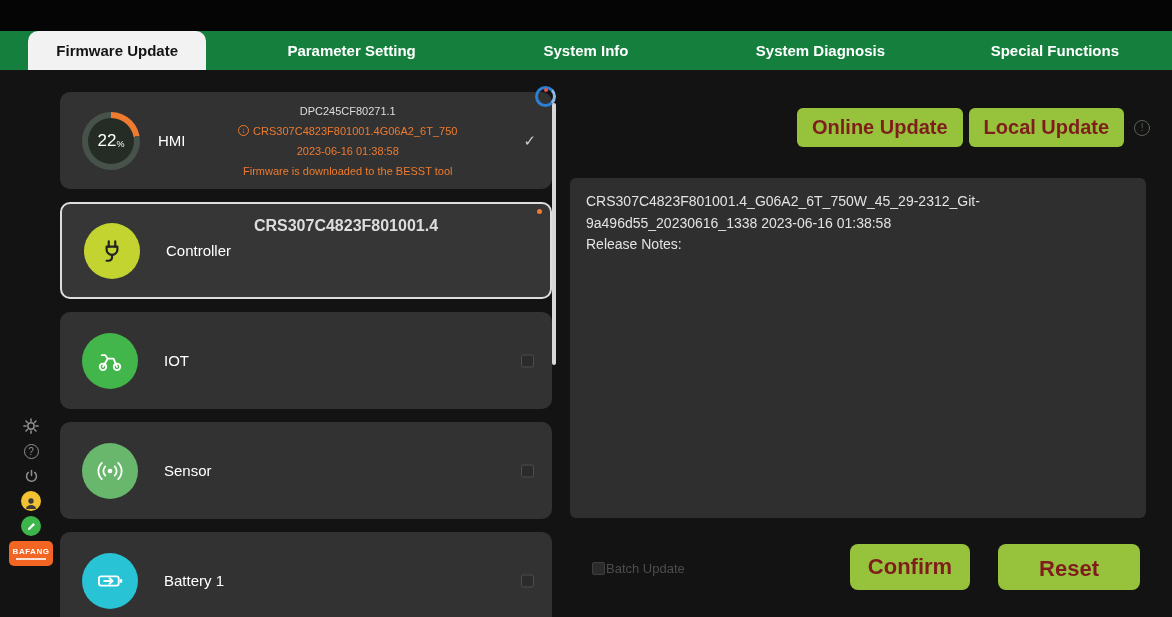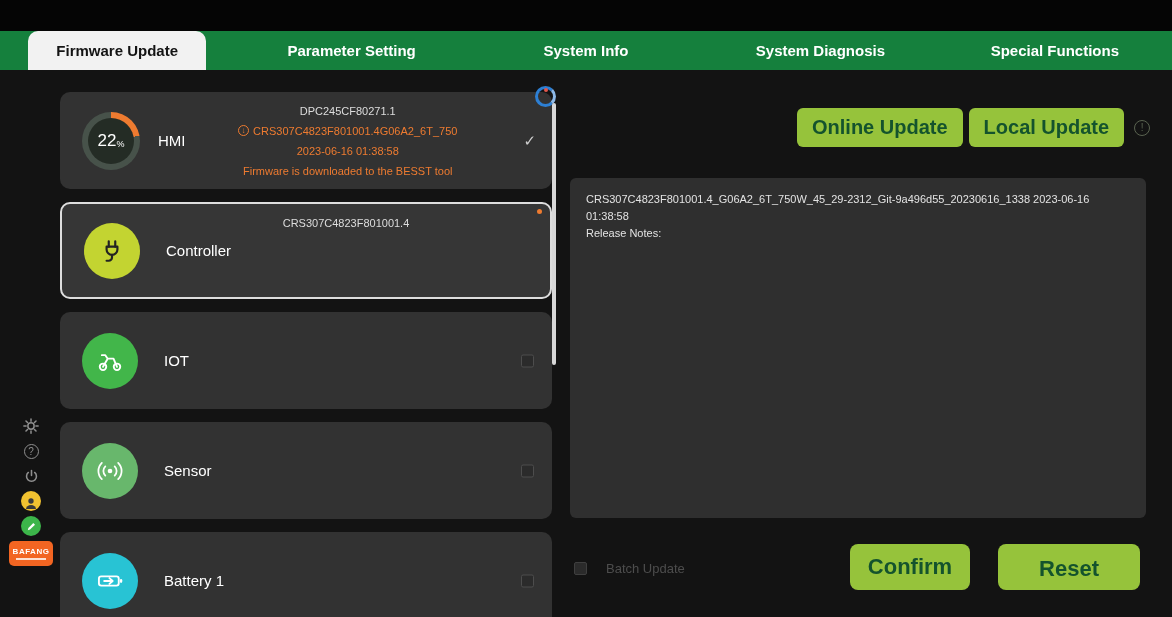--- a/index.html
+++ b/index.html
@@ -26,21 +26,21 @@
   
   .device-list { position:absolute; left:60px; top:92px; width:492px; display:flex; flex-direction:column; gap:13px; }
   .card { position:relative; height:97px; background:#323232; border-radius:10px; display:flex; align-items:center; padding:0 22px; cursor:pointer; }
   .card.selected { border:2px solid #dedede; background:#363636; }
   .icon-circle { width:56px; height:56px; border-radius:50%; display:flex; align-items:center; justify-content:center; flex:0 0 56px; }
   .circle-controller { background:#c3d431; }
   .circle-iot { background:#42b64a; }
   .circle-sensor { background:#68b76c; }
   .circle-battery { background:#28c3d4; }
   .device-name { color:#ffffff; font-size:15px; margin-left:26px; white-space:nowrap; }
-  .card-version { position:absolute; top:13px; left:120px; right:40px; text-align:center; color:#dddddd; font-size:11px; }
+  .card-version { position:absolute; top:13px; left:120px; right:40px; text-align:center; color:#dddddd; font-size:16px;font-weight:bold; }
   .checkbox { width:13px; height:13px; border:1px solid #4d4d4d; border-radius:2px; background:#2b2b2b; cursor:pointer; }
   .card .checkbox { position:absolute; right:18px; top:50%; transform:translateY(-50%); }
   .corner-dot { position:absolute; top:5px; right:8px; width:5px; height:5px; border-radius:50%; background:var(--orange,#ee7b30); }
 
   
   .ring { width:58px; height:58px; border-radius:50%; display:flex; align-items:center; justify-content:center; flex:0 0 58px;
           background:conic-gradient(var(--orange,#ee7b30) 0 22%, #47524a 22% 100%); }
   .ring-inner { width:46px; height:46px; border-radius:50%; background:#242c25; display:flex; align-items:center; justify-content:center; }
   .pct { color:#ffffff; font-size:17px; }
   .pct-unit { color:#ffffff; font-size:9px; margin-top:6px; }
@@ -51,26 +51,26 @@
   .dl-icon { display:inline-flex; align-items:center; justify-content:center; width:11px; height:11px; border:1px solid var(--orange,#ee7b30); border-radius:50%; font-size:8px; line-height:1; }
   .check-mark { position:absolute; right:16px; top:50%; transform:translateY(-50%); color:#cfcfcf; font-size:15px; cursor:pointer; }
 
   
   .scroll-thumb { position:absolute; left:552px; top:103px; width:4px; height:262px; background:#d8d8d8; border-radius:2px; cursor:pointer; }
   .spinner { position:absolute; left:535px; top:86px; width:21px; height:21px; border-radius:50%; border:3px solid #2d7fd3; border-right-color:#8db9e8; }
   .spinner-dot { position:absolute; left:50%; top:-1px; transform:translateX(-50%); width:4px; height:4px; border-radius:50%; background:#e2574c; }
 
   
   .update-buttons { position:absolute; top:108px; left:797px; display:flex; gap:6px; align-items:center; }
-  .btn { background:var(--green,#96c33b); color:#14532d; border:none; border-radius:6px; font-size:20px; font-weight:600; padding:8px 15px; font-family:inherit; cursor:pointer; white-space:nowrap; }
+  .btn { background:var(--green,#96c33b); color:#7f1d1d; border:none; border-radius:6px; font-size:20px; font-weight:600; padding:8px 15px; font-family:inherit; cursor:pointer; white-space:nowrap; }
   .info-icon { width:16px; height:16px; border-radius:50%; border:1.5px solid #5a6350; color:#5a6350; font-size:10px; display:flex; align-items:center; justify-content:center; margin-left:4px; cursor:pointer; }
 
-  .release-panel { position:absolute; left:570px; top:178px; width:576px; height:340px; background:#2f2f2f; border-radius:6px; padding:13px 16px; color:#e3e3e3; font-size:11px; line-height:1.55; }
-
-  .batch { position:absolute; left:574px; top:561px; display:flex; align-items:center; gap:19px; color:#4d4d4d; font-size:13px; }
+  .release-panel { position:absolute; left:570px; top:178px; width:576px; height:340px; background:#2f2f2f; border-radius:6px; padding:13px 16px; color:#e3e3e3; font-size:14px; line-height:1.55; }
+
+  .batch { position:absolute; left:592px; top:561px; display:flex; align-items:center; gap:1px; color:#4d4d4d; font-size:13px; }
   .batch .checkbox { border-color:#3f3f3f; }
   .confirm-btn { position:absolute; left:850px; top:544px; width:120px; height:46px; font-size:22px; border-radius:8px; padding:3px; }
   .reset-btn { position:absolute; left:998px; top:544px; width:142px; height:46px; font-size:22px; border-radius:8px; padding:12px; }
 
   svg { display:block; }
 </style>
 </head>
 <body>
 
 <div class="stage">

